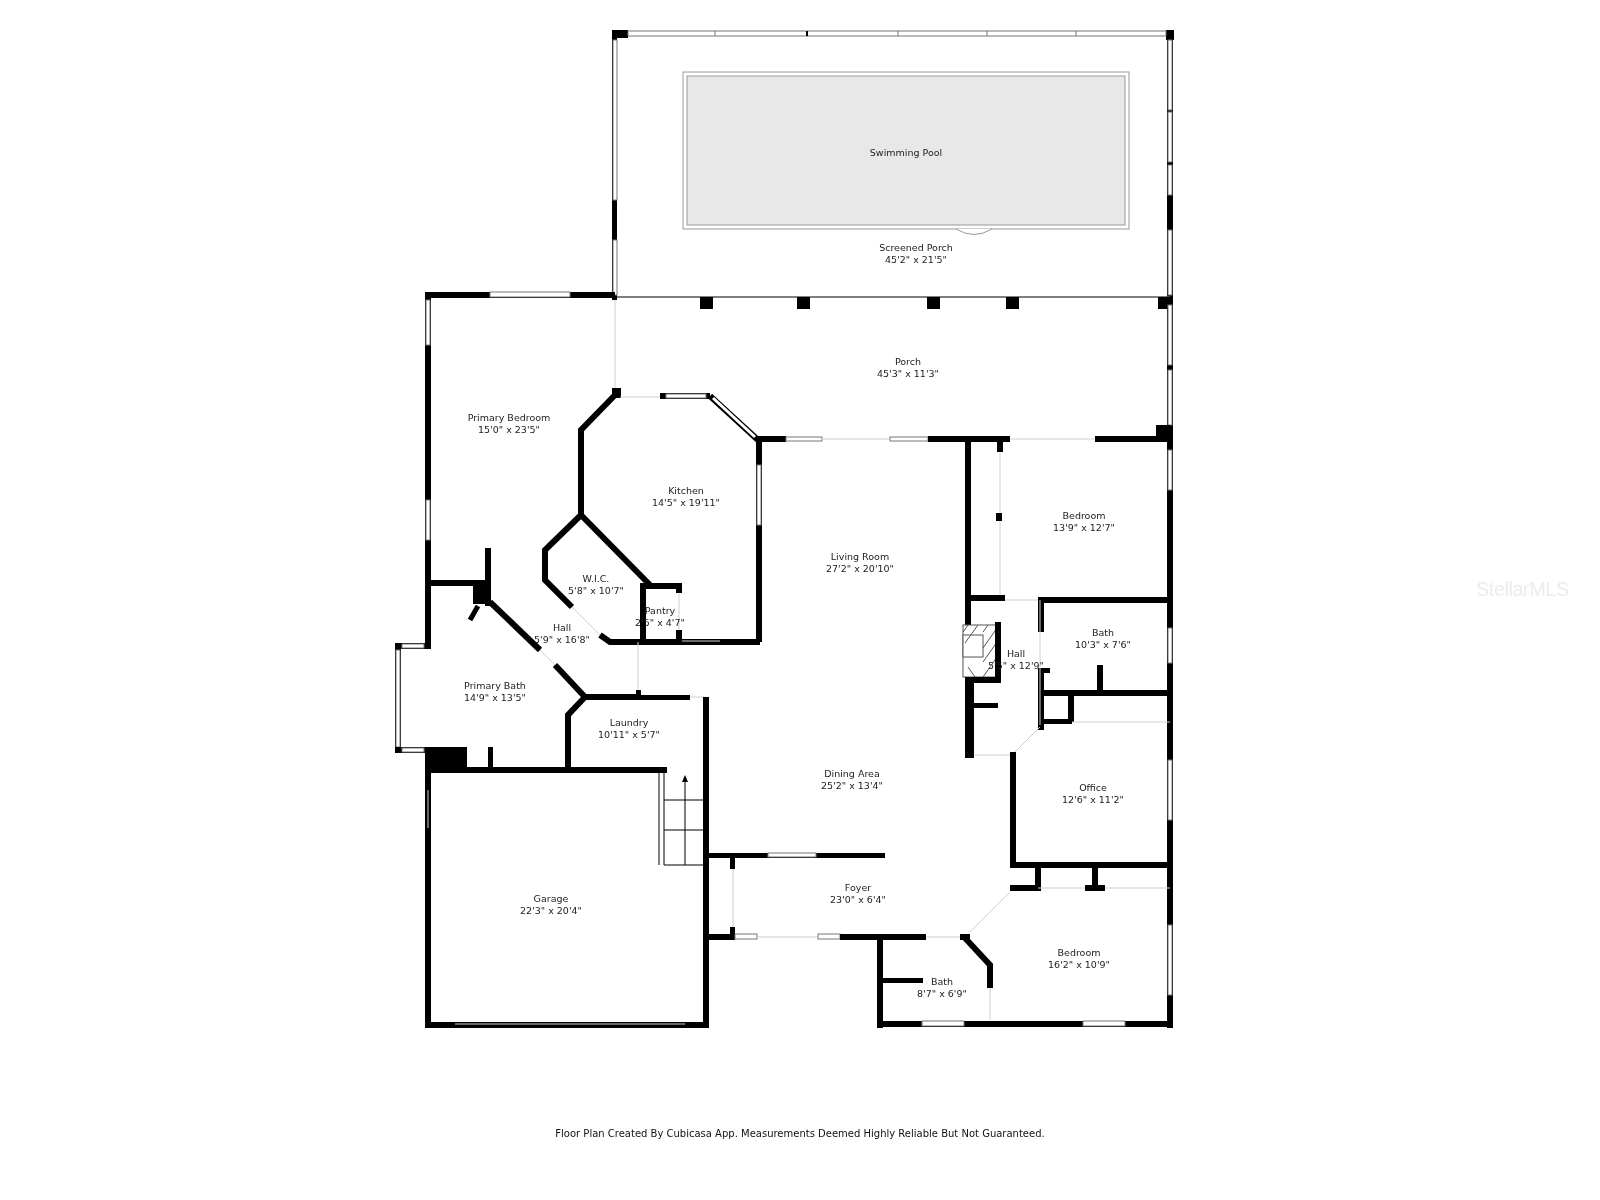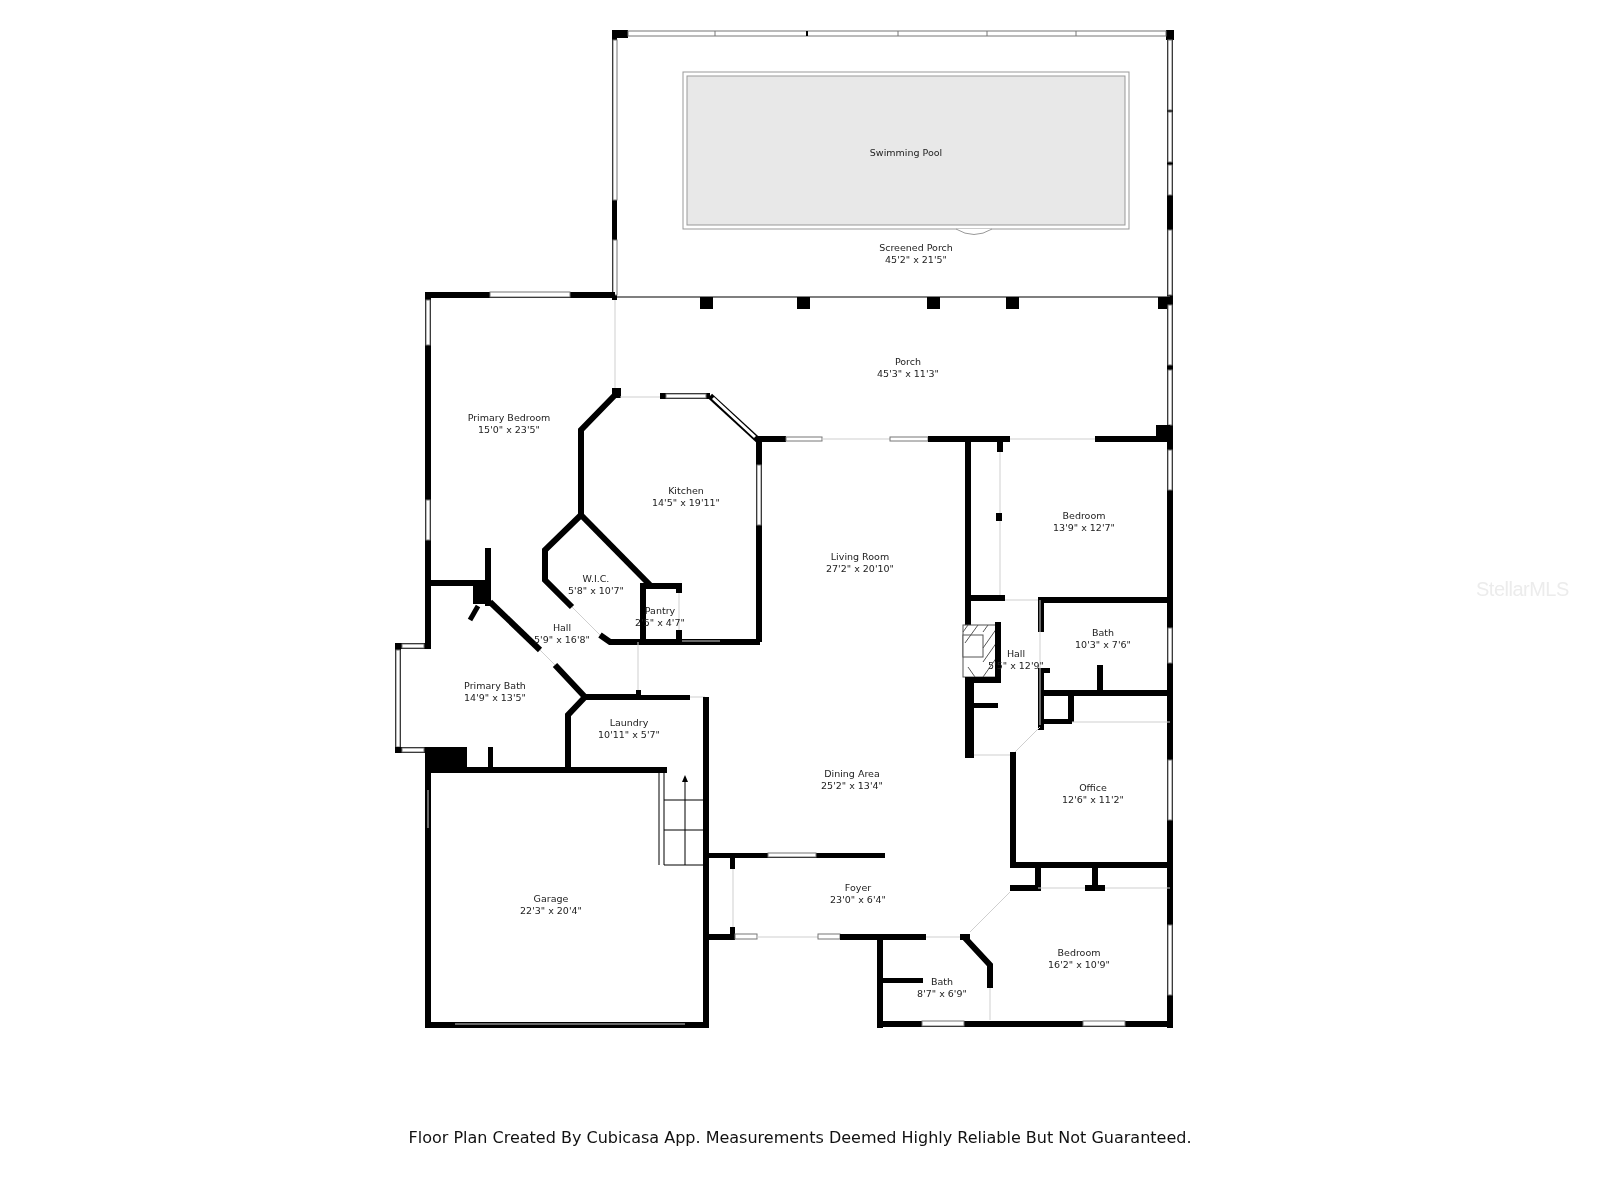--- a/index.html
+++ b/index.html
@@ -7,21 +7,21 @@
          font-family: "DejaVu Sans", "Liberation Sans", sans-serif; color: #222; }
   #plan { position: absolute; left: 0; top: 0; width: 1600px; height: 1200px; }
   .wall { fill: #000; }
   .thin { stroke: #000; stroke-width: 1; fill: none; }
   .win  { fill: #fff; stroke: #777; stroke-width: 1; }
   .open { stroke: #cfcfcf; stroke-width: 1; fill: none; }
   .lbl  { font-family: "DejaVu Sans", sans-serif; font-size: 9.5px; fill: #222; text-anchor: middle; }
   .pool { fill: #e8e8e8; stroke: #999; stroke-width: 1; }
   .pool-rim { fill: #fff; stroke: #999; stroke-width: 1; }
   .footer { position: absolute; left: 0; width: 1600px; top: 1128px; text-align: center;
-            font-family: "DejaVu Sans", sans-serif; font-size: 16px; color: #111; }
+            font-family: "DejaVu Sans", sans-serif; font-size: 10px; color: #111; }
   .watermark { position: absolute; left: 1476px; top: 578px; font-family: "Liberation Sans", sans-serif;
                font-size: 20px; color: #ececec; letter-spacing: -0.5px; }
 </style>
 </head>
 <body>
 
 <svg id="plan" viewBox="0 0 1600 1200" xmlns="http://www.w3.org/2000/svg">
 
   <g>
     <rect class="wall" x="612" y="30" width="16" height="8"></rect>

